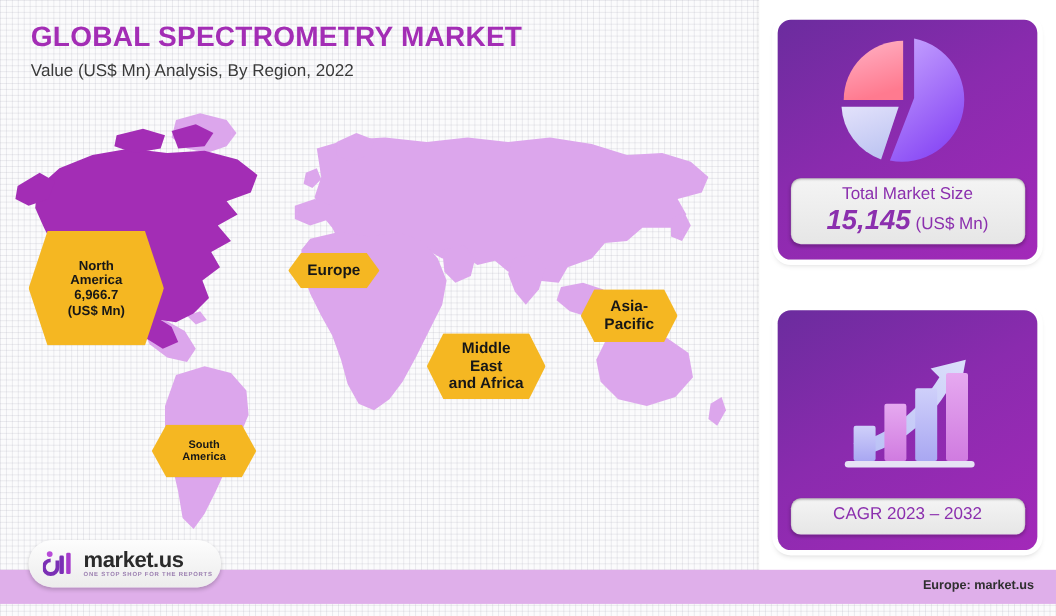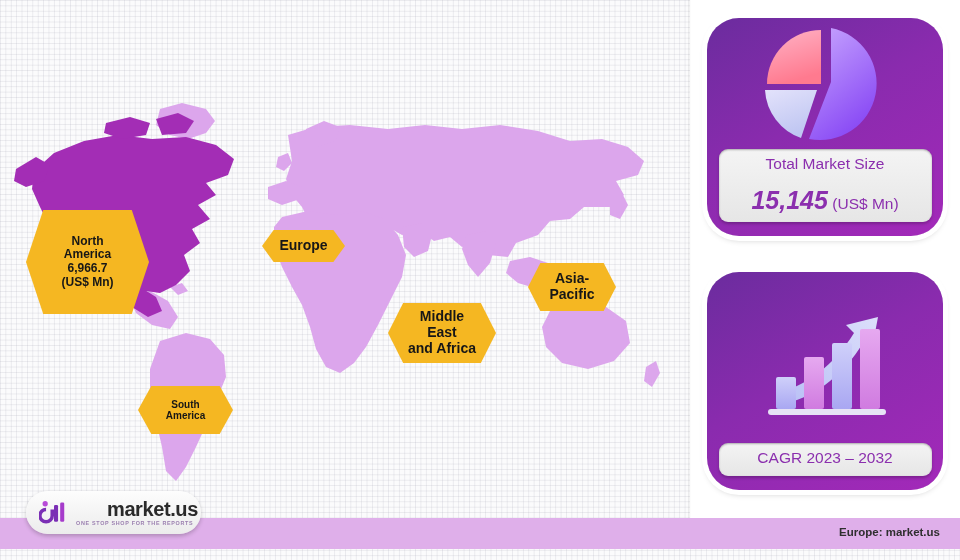--- a/index.html
+++ b/index.html
@@ -122,29 +122,29 @@
   #hex-south-america {
     left: 138px; top: 386px;
     width: 95px; height: 48px;
     font-size: 10px;
   }
 
   
   .stat-card {
     position: absolute;
     z-index: 7;
-    border-radius: 32px;
+    border-radius: 12px;
     background: linear-gradient(150deg, #6B2C9E 0%, #8A2BAE 45%, #A329B9 100%);
     box-shadow: 0 0 0 5px #ffffff, 0 3px 7px rgba(0,0,0,0.30);
     display: flex;
     flex-direction: column;
     align-items: center;
   }
   #card-market-size { left: 707px; top: 18px; width: 236px; height: 218px; }
-  #card-cagr        { left: 707px; top: 272px; width: 236px; height: 218px; }
+  #card-cagr        { left: 707px; top: 282px; width: 236px; height: 218px; }
 
   .card-icon {
     flex: 1 1 auto;
     display: flex;
     align-items: center;
     justify-content: center;
     width: 100%;
     padding-top: 6px;
   }
   .card-plate {
@@ -155,21 +155,21 @@
     box-shadow: 0 1px 2px rgba(0,0,0,0.30) inset, 0 2px 3px rgba(0,0,0,0.22);
     text-align: center;
     padding: 6px 4px 8px 4px;
   }
   .plate-label {
     font-size: 15.5px;
     color: #8B2FAE;
     line-height: 1.2;
   }
   .plate-value-row {
-    margin-top: 13px;
+    margin-top: 0;
     color: #8B2FAE;
     line-height: 1.1;
     white-space: nowrap;
   }
   .plate-value {
     font-size: 25px;
     font-weight: bold;
     font-style: italic;
   }
   .plate-unit {
@@ -191,21 +191,20 @@
     z-index: 8;
   }
   #logo-mark { margin-left: 13px; width: 30px; height: 26px; }
   #logo-text-wrap { margin-left: 7px; }
   #logo-word {
     font-size: 20px;
     font-weight: bold;
     color: #2a2a2a;
     letter-spacing: -0.4px;
     line-height: 1;
-    margin-left: 31px;
   }
   #logo-tagline {
     margin-top: 2px;
     font-size: 5.4px;
     font-weight: bold;
     letter-spacing: 0.7px;
     color: #9b7fb0;
     line-height: 1;
   }
 
@@ -230,20 +229,24 @@
   }
 </style>
 </head>
 <body>
 
 <div id="canvas">
 
   <div id="right-panel-edge"></div>
   <div id="right-panel"></div>
 
+  <div id="header">
+    <div id="title">GLOBAL SPECTROMETRY MARKET</div>
+    <div id="subtitle">Value (US$ Mn) Analysis, By Region, 2022</div>
+  </div>
 
   <div id="map-wrap">
     <svg viewBox="0 0 670 400" xmlns="http://www.w3.org/2000/svg">
       <g fill="#DCA6EC">
 
         <path d="M150 14 L172 8 L196 14 L205 26 L196 38 L178 44 L160 40 L146 30 Z"></path>
 
         <path d="M278 40 L305 32 L340 30 L378 34 L415 30 L452 34 L490 30 L528 36 L560 46 L592 44
                  L618 52 L634 66 L628 80 L606 86 L614 100 L600 112 L574 112 L560 124 L540 126
                  L528 140 L506 148 L498 162 L478 160 L466 148 L452 152 L440 142 L424 146

